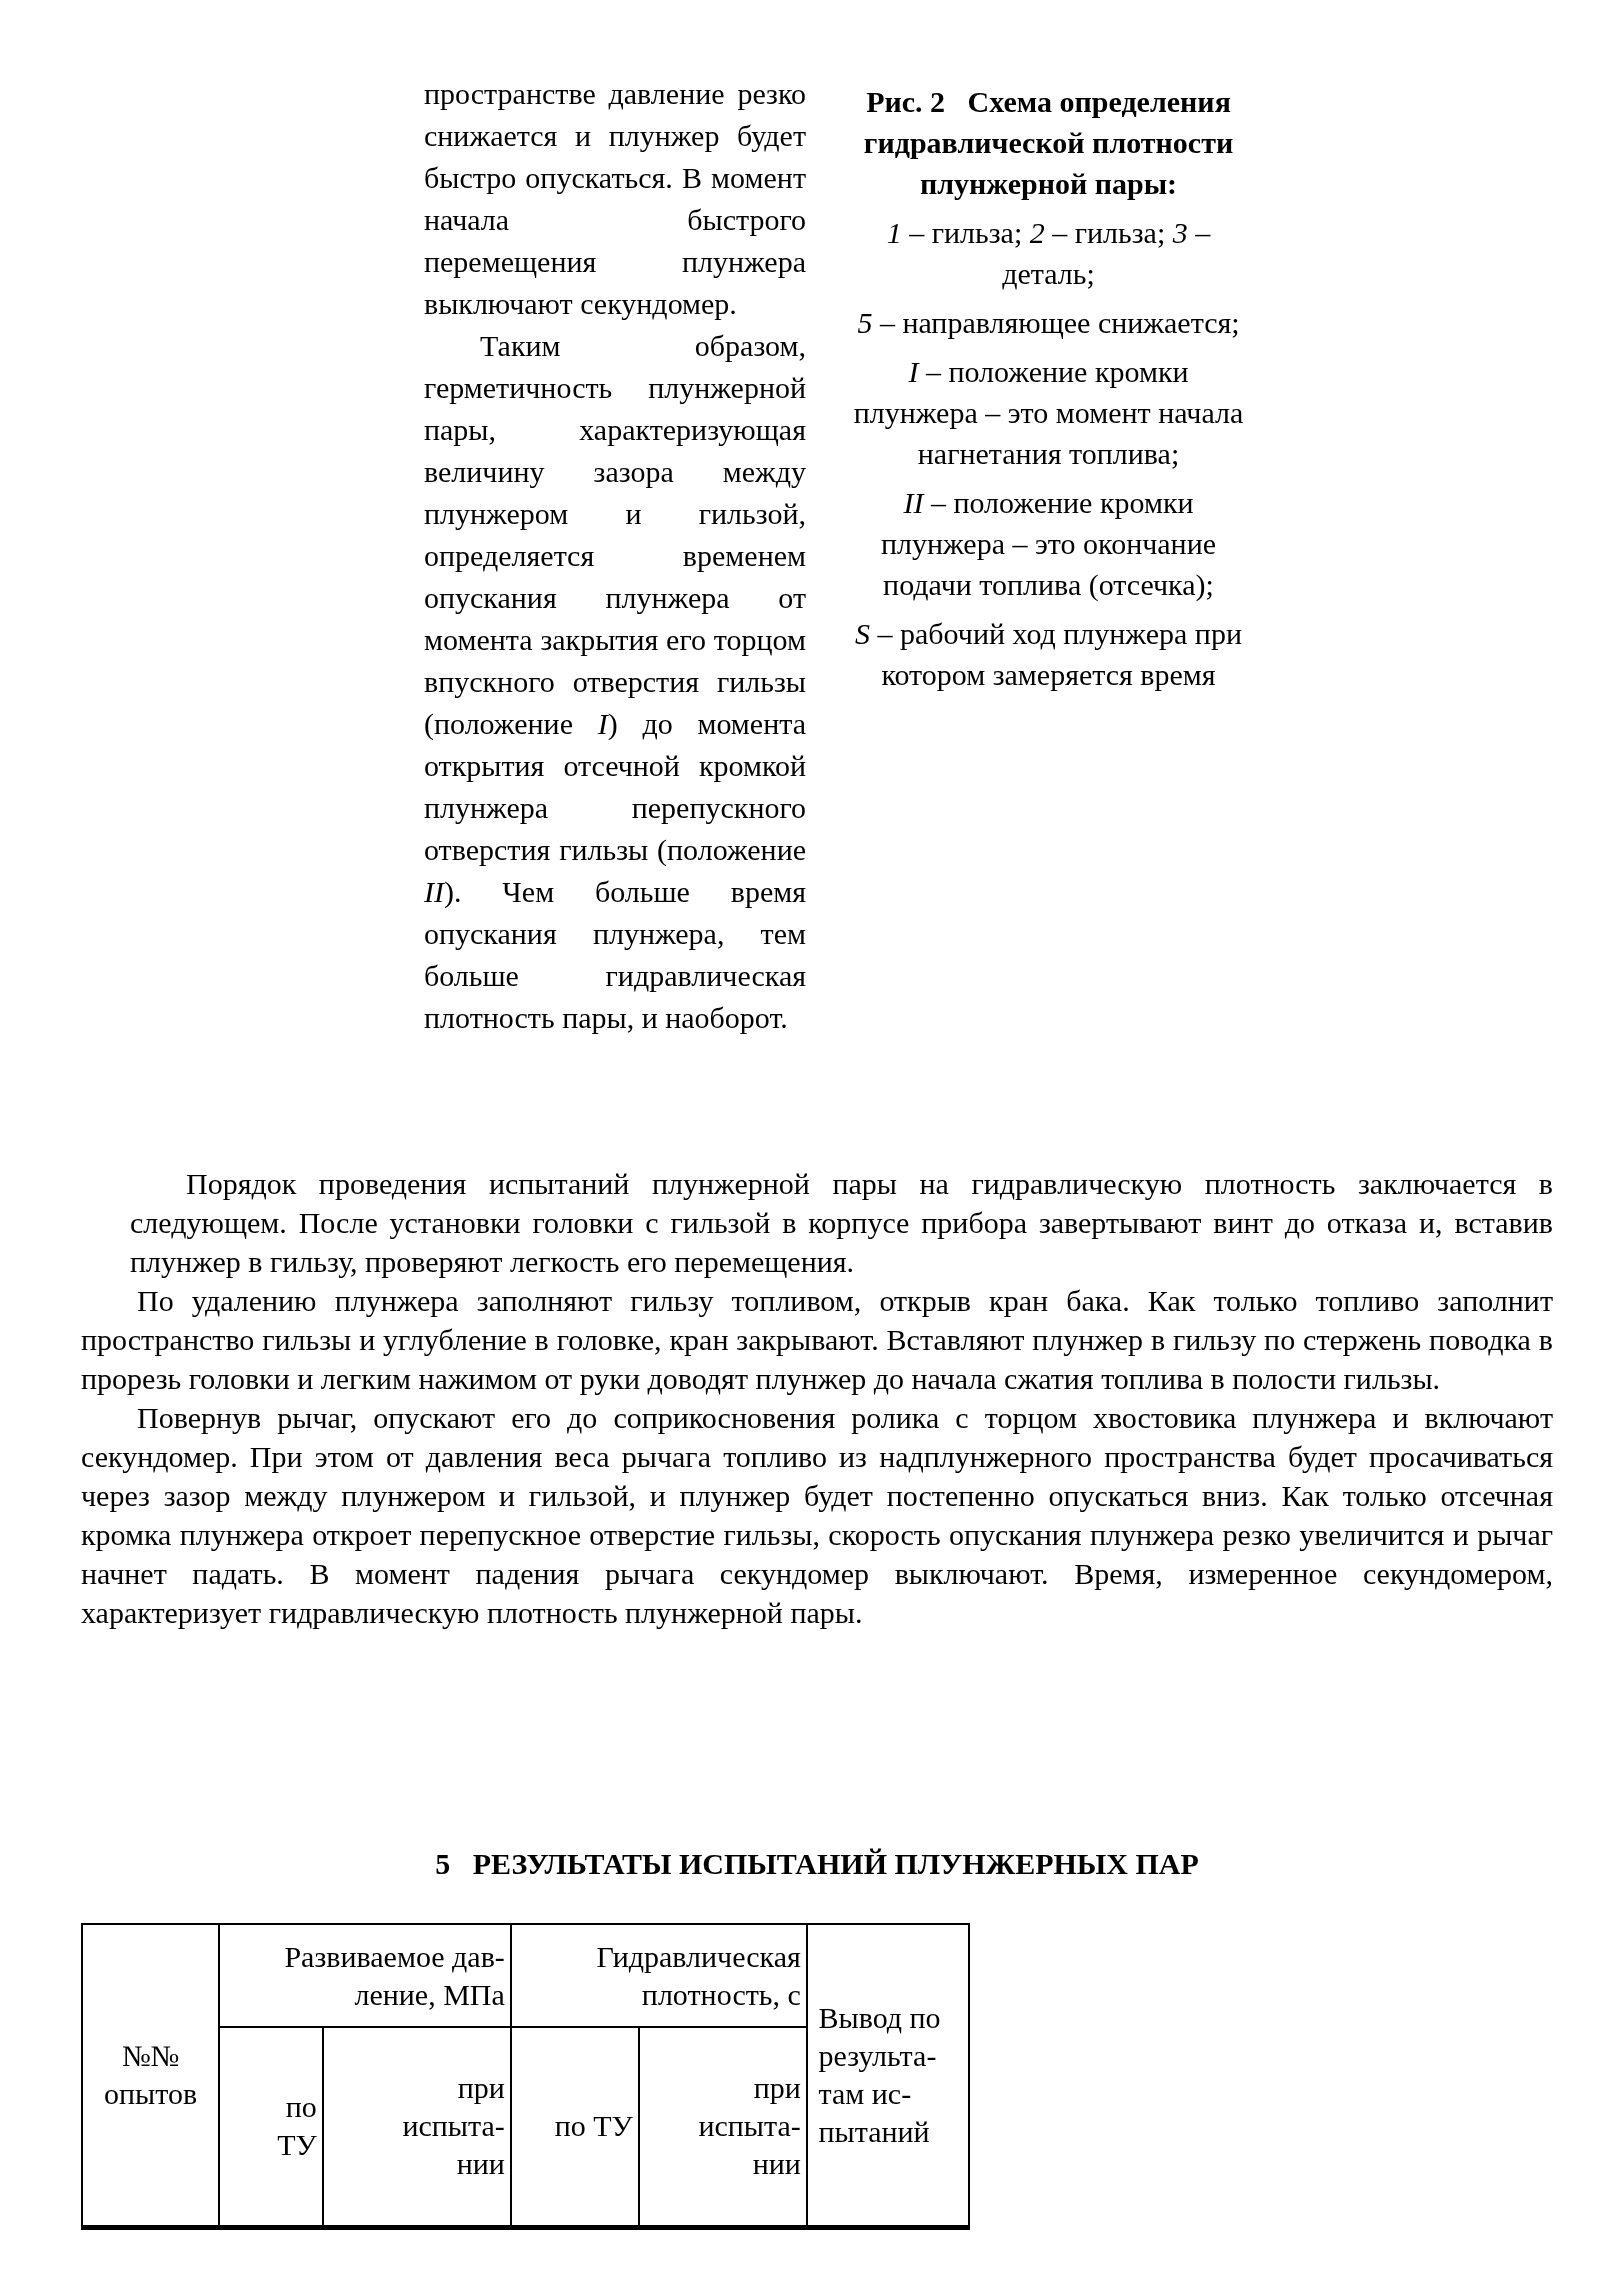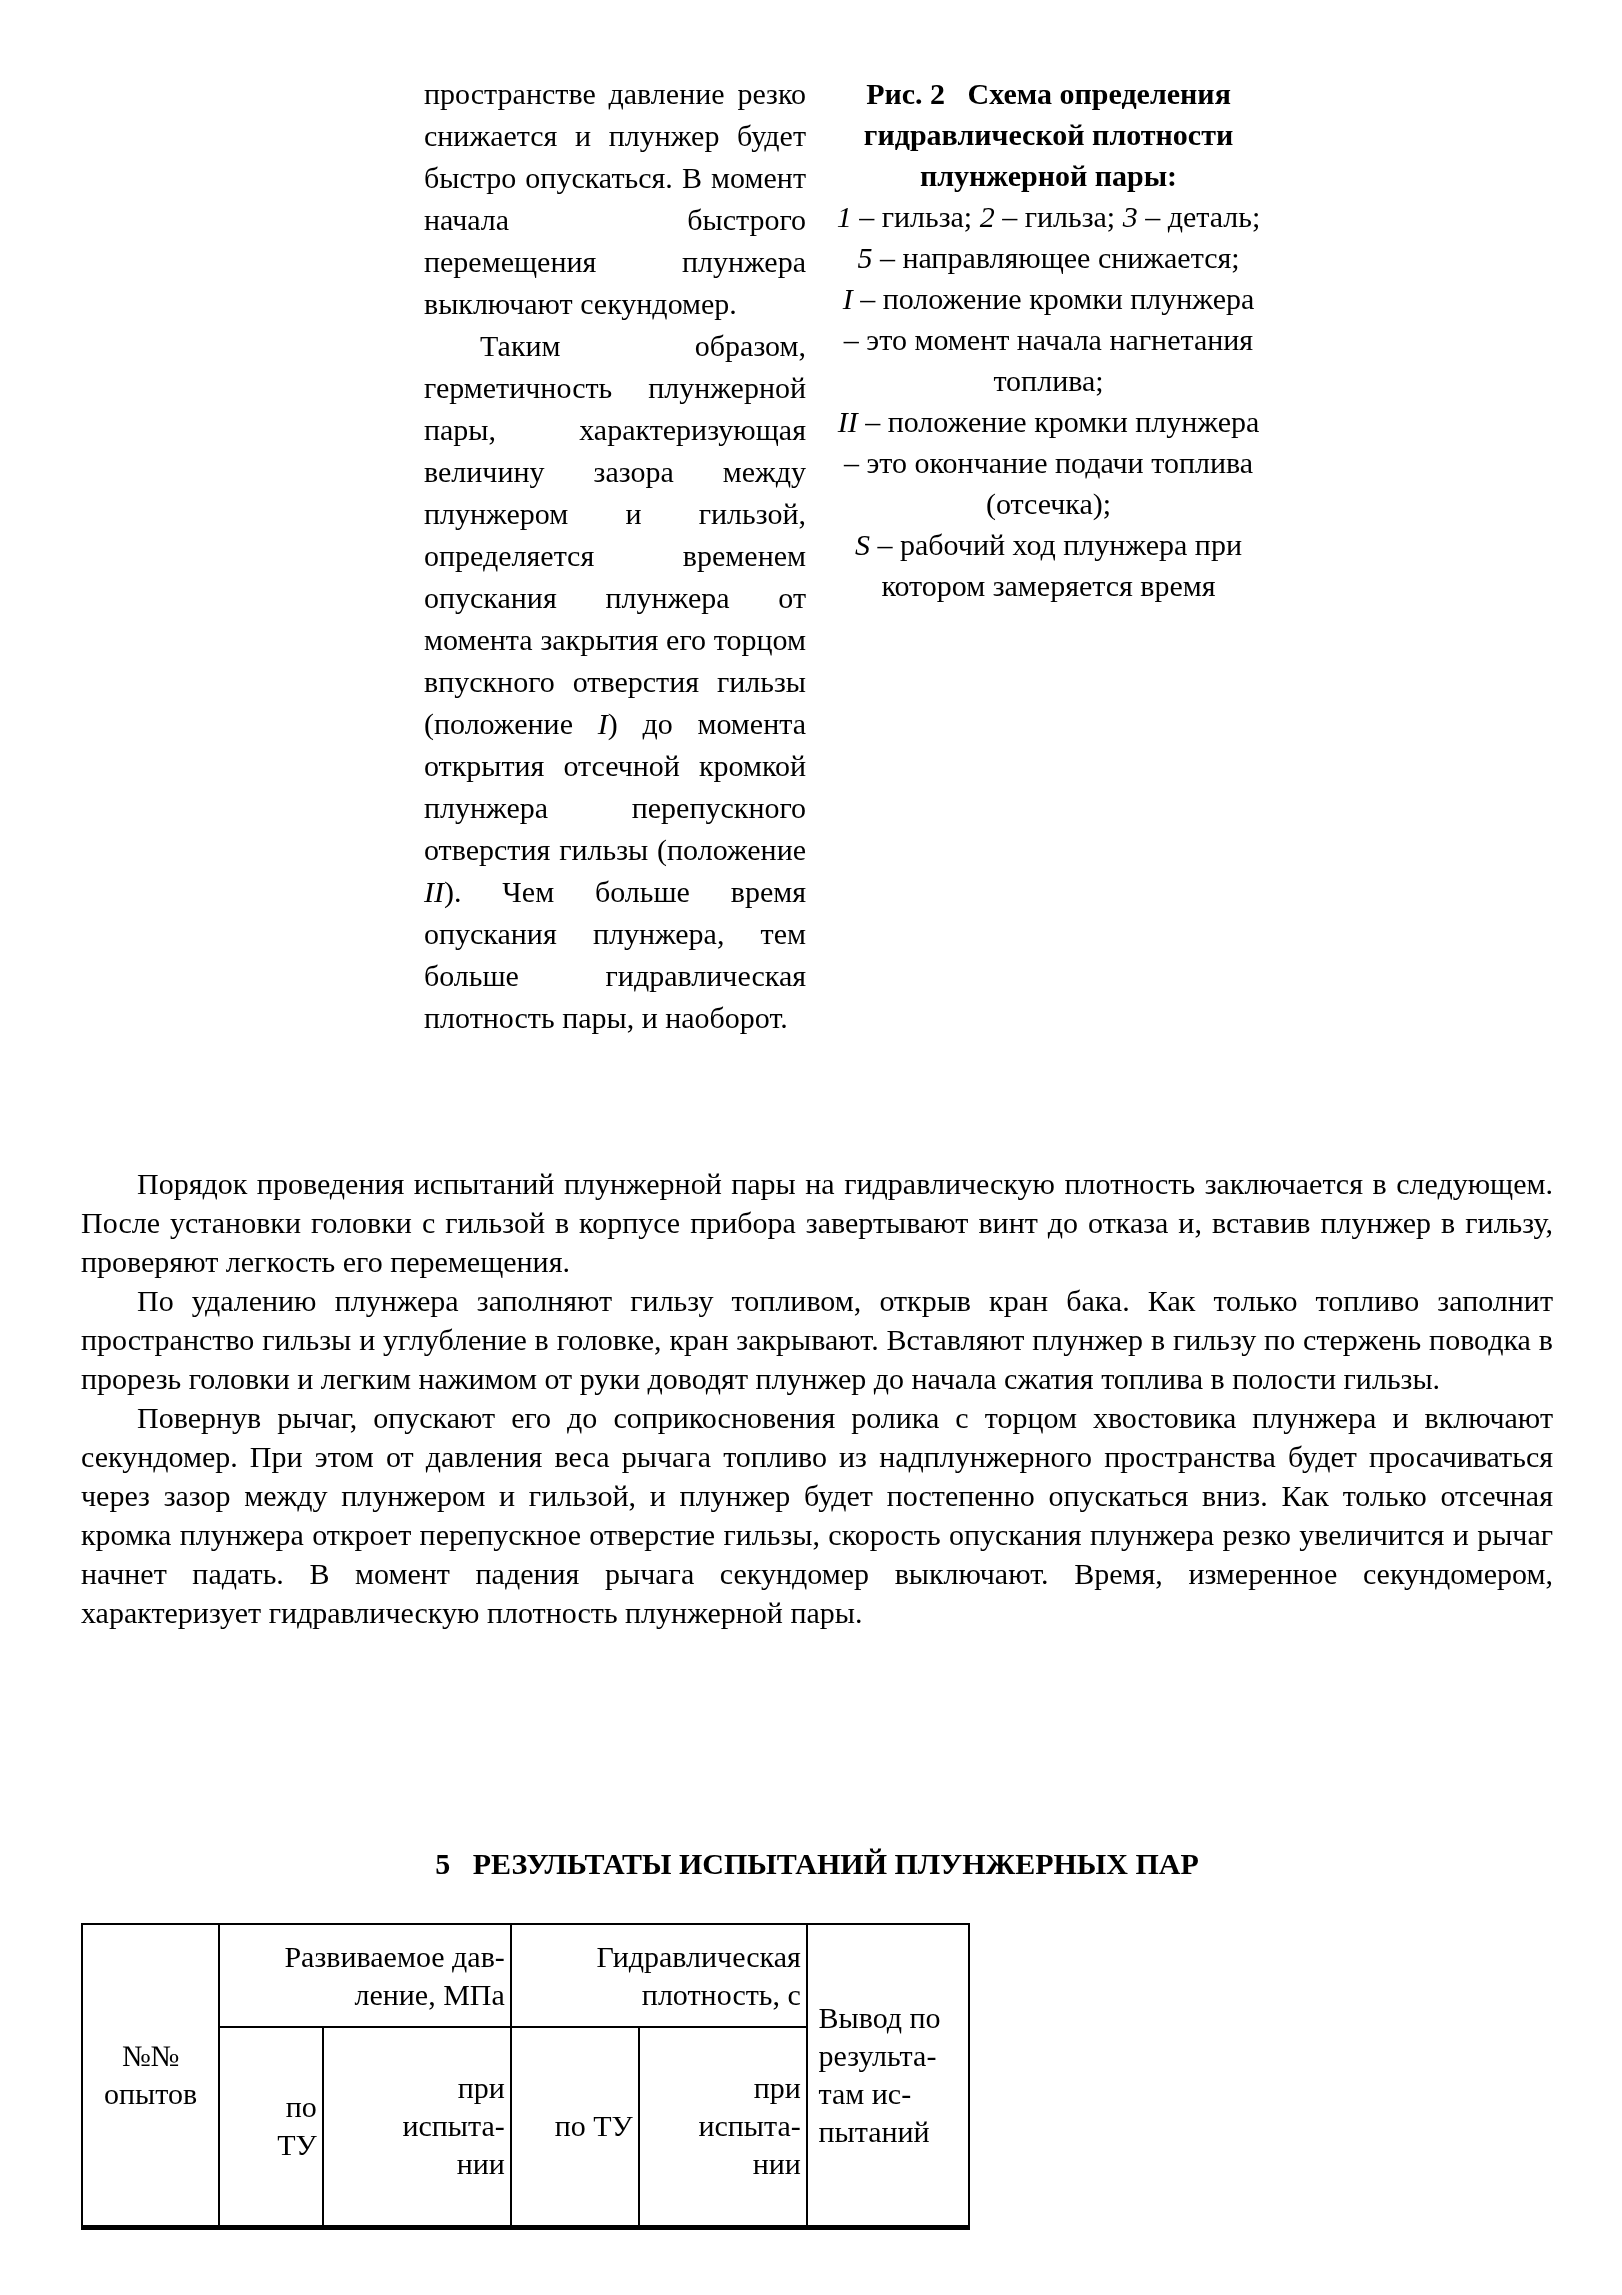--- a/index.html
+++ b/index.html
@@ -28,21 +28,21 @@
     line-height: 42px;
   }
   .left-col p { margin: 0; }
   .left-col p.indent { text-indent: 56px; }
 
   .fig-col {
     width: 425px;
     text-align: center;
     line-height: 41px;
   }
-  .fig-col p { margin: 0; }
+  .fig-col p { margin: 8px; }
   .fig-title { font-weight: bold; }
   .fig-col i { font-style: italic; }
 
   
   .section-heading {
     position: absolute;
     top: 1033px;
     left: 81px;
     width: 1472px;
     text-align: center;
@@ -52,21 +52,21 @@
   
   .body-block {
     position: absolute;
     top: 1164px;
     left: 81px;
     width: 1472px;
     text-align: justify;
     line-height: 39px;
   }
   .body-block p { margin: 0; text-indent: 56px; }
-  .body-block p.shifted { }
+  .body-block p.shifted { margin-left: 49px; }
 
   
   .results-heading {
     position: absolute;
     top: 1847px;
     left: 81px;
     width: 1472px;
     text-align: center;
     font-weight: bold;
   }

